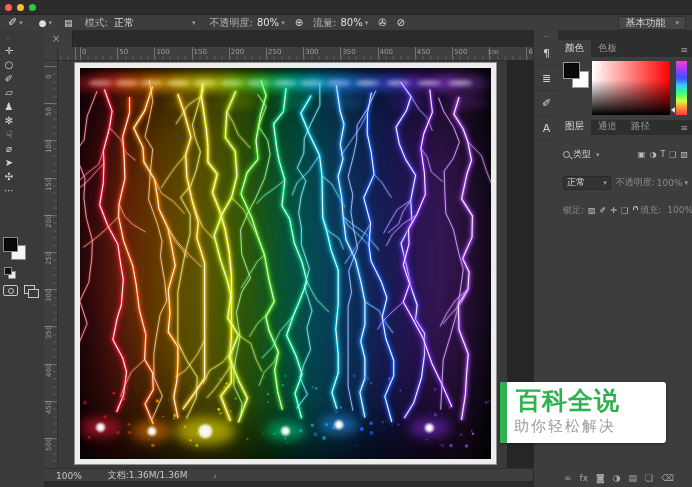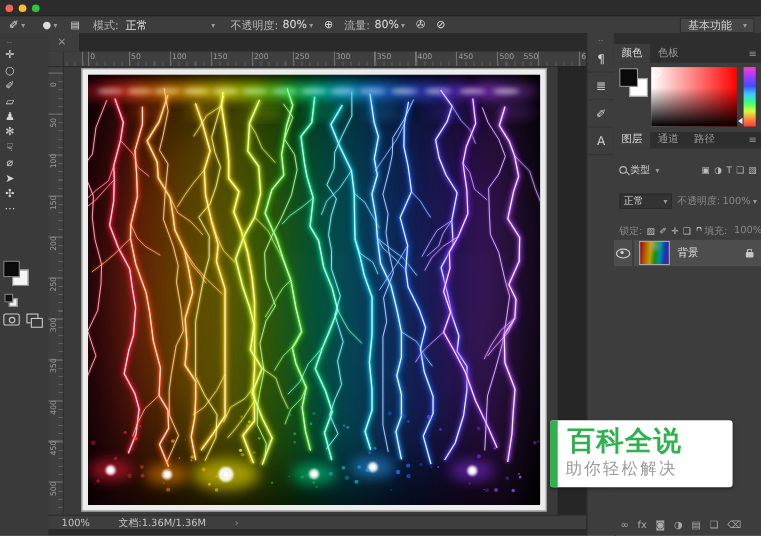--- a/index.html
+++ b/index.html
@@ -201,21 +201,21 @@
       <span class="hnum" style="left: 75.2px;">50</span>
       <span class="hnum" style="left: 112.4px;">100</span>
       <span class="hnum" style="left: 149.6px;">150</span>
       <span class="hnum" style="left: 186.8px;">200</span>
       <span class="hnum" style="left: 224px;">250</span>
       <span class="hnum" style="left: 261.2px;">300</span>
       <span class="hnum" style="left: 298.4px;">350</span>
       <span class="hnum" style="left: 335.6px;">400</span>
       <span class="hnum" style="left: 372.8px;">450</span>
       <span class="hnum" style="left: 410px;">500</span>
-      <span class="hnum" style="left: 432px;">550</span>
+      <span class="hnum" style="left: 444px; font-family: Liberation Serif, serif;">550</span>
       <span class="hnum" style="left: 484.4px;">600</span>
     </div>
   <div id="vruler">
       <div class="maj"></div>
       <div class="min"></div>
       <span class="vnum" style="top: 19px;">0</span>
       <span class="vnum" style="top: 56.2px;">50</span>
       <span class="vnum" style="top: 93.4px;">100</span>
       <span class="vnum" style="top: 130.6px;">150</span>
       <span class="vnum" style="top: 167.8px;">200</span>
@@ -611,28 +611,20 @@
         <span>▨</span>
         <span>✐</span>
         <span>✛</span>
         <span>❑</span>
       </span>
     <span class="lock"></span>
     <span class="dim" style="margin-left:4px">填充:</span>
     <span class="dim" style="margin-left:2px">100%</span>
   </div>
 
-  <div id="layer-row">
-    <span id="eye-gutter">
-        <span class="eye"></span>
-      </span>
-    <span id="layer-thumb"></span>
-    <span id="layer-name">背景</span>
-    <span class="lock" id="layer-lock"></span>
-  </div>
 
   <div id="layers-filler"></div>
 
   <div id="layers-footer">
       <span class="fi">∞</span>
       <span class="fi">fx</span>
       <span class="fi">◙</span>
       <span class="fi">◑</span>
       <span class="fi">▤</span>
       <span class="fi">❏</span>

